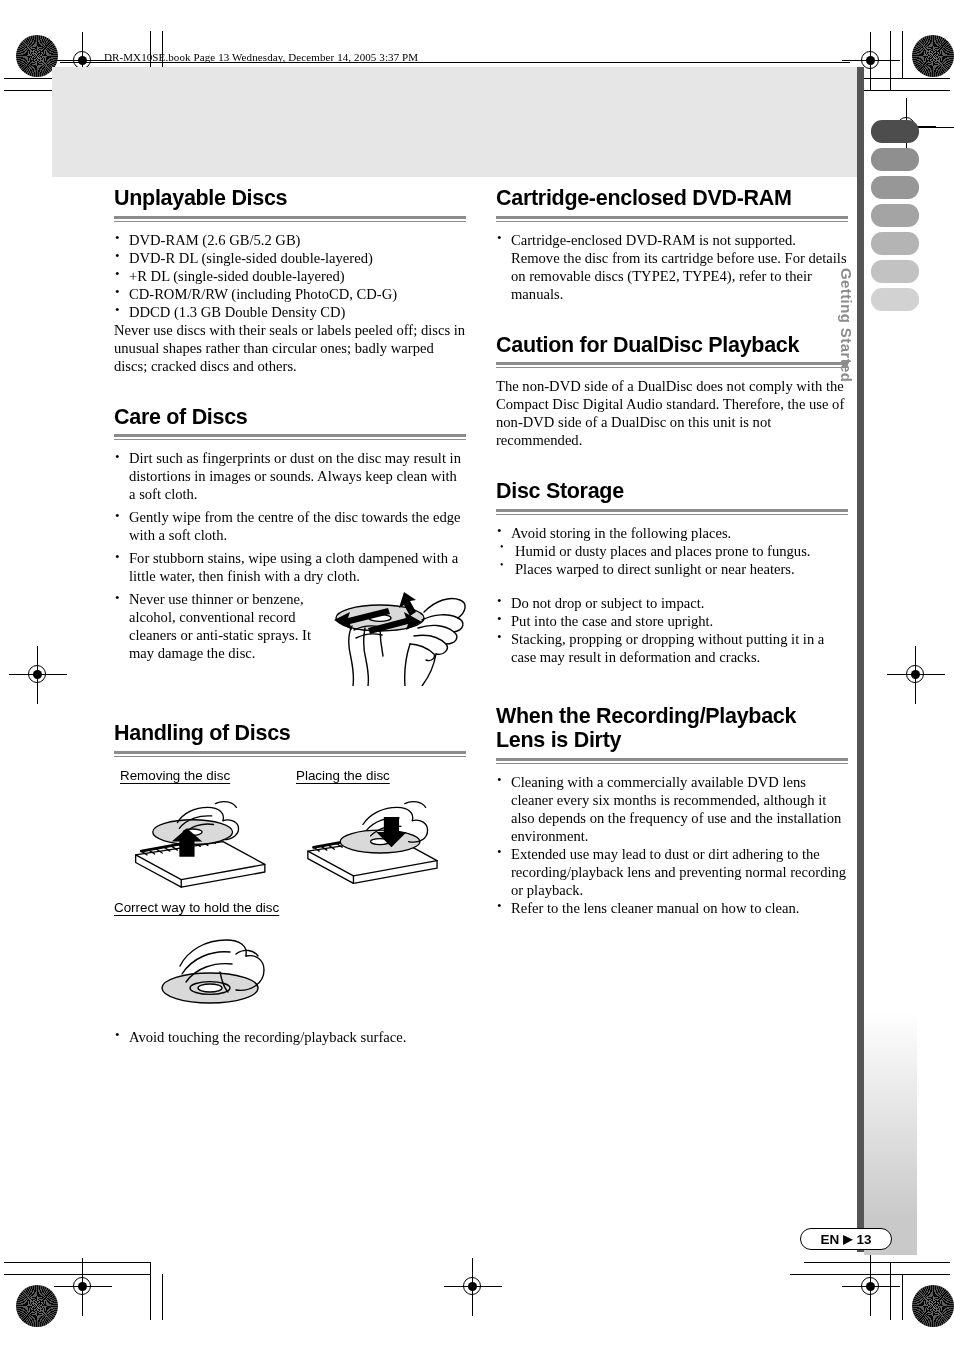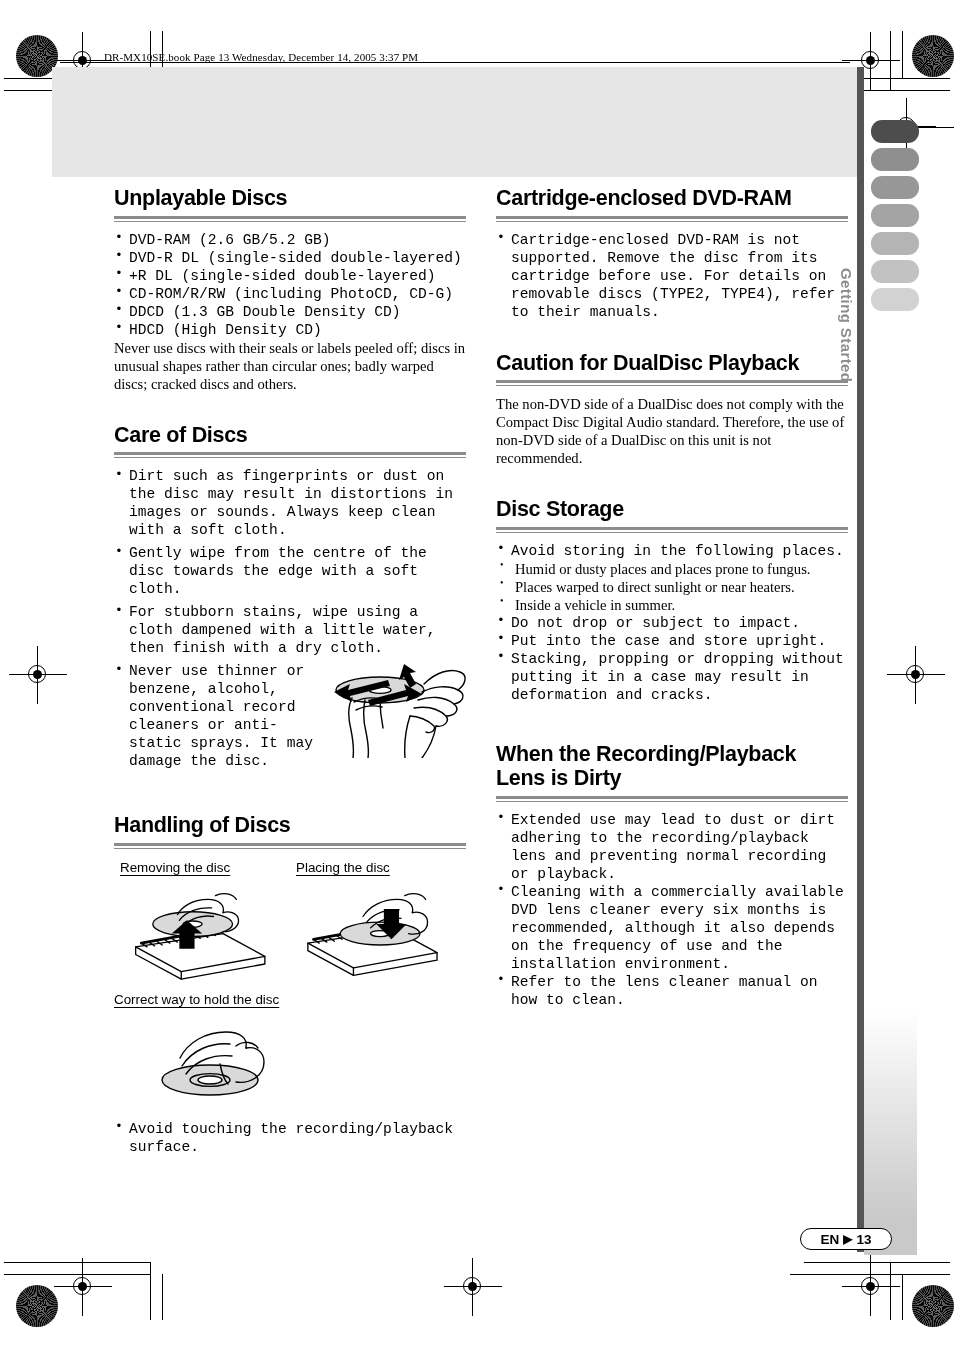--- a/index.html
+++ b/index.html
@@ -166,37 +166,37 @@
 
   ul.bl {
     list-style: none;
     margin: 0;
     padding: 0;
   }
   ul.bl > li {
     position: relative;
     padding-left: 15px;
     margin: 0 0 1px 0;
-    font-family: Liberation Mono, monospace;
+    font-family: Liberation Serif, serif;
     font-size: 14.6px;
     line-height: 1.235;
   }
   ul.bl > li::before {
     content: "\2022";
     position: absolute;
     left: 1px;
     top: -0.5px;
     font-size: 13px;
   }
   ul.bl.tight > li { margin-bottom: 0; }
   ul.bl.spaced > li { margin-bottom: 5px; }
 
   ul.sub {
     list-style: none;
-    margin: 0 0 0 0;
+    margin: 0 0 16px 0;
     padding: 0;
   }
   ul.sub > li {
     position: relative;
     padding-left: 19px;
     font-family: "Liberation Serif", serif;
     font-size: 14.6px;
     line-height: 1.235;
   }
   ul.sub > li::before {
@@ -374,21 +374,20 @@
   <div class="col" id="colL">
 
     <h2 class="sec">Unplayable Discs</h2>
     <div class="rule"></div>
     <ul class="bl tight">
       <li>DVD-RAM (2.6 GB/5.2 GB)</li>
       <li>DVD-R DL (single-sided double-layered)</li>
       <li>+R DL (single-sided double-layered)</li>
       <li>CD-ROM/R/RW (including PhotoCD, CD-G)</li>
       <li>DDCD (1.3 GB Double Density CD)</li>
-      <li>HDCD (High Density CD)</li>
     </ul>
     <p class="note">Never use discs with their seals or labels peeled off; discs in unusual shapes rather than circular ones; badly warped discs; cracked discs and others.</p>
 
     <div class="sec-gap"></div>
 
     <h2 class="sec">Care of Discs</h2>
     <div class="rule"></div>
     <ul class="bl spaced">
       <li>Dirt such as fingerprints or dust on the disc may result in distortions in images or sounds. Always keep clean with a soft cloth.</li>
       <li>Gently wipe from the centre of the disc towards the edge with a soft cloth.</li>
@@ -524,35 +523,34 @@
     <div class="sec-gap"></div>
 
     <h2 class="sec">Disc Storage</h2>
     <div class="rule"></div>
     <ul class="bl tight">
       <li>Avoid storing in the following places.</li>
     </ul>
     <ul class="sub">
       <li>Humid or dusty places and places prone to fungus.</li>
       <li>Places warped to direct sunlight or near heaters.</li>
-      <li>Inside a vehicle in summer.</li>
     </ul>
     <ul class="bl tight">
       <li>Do not drop or subject to impact.</li>
       <li>Put into the case and store upright.</li>
       <li>Stacking, propping or dropping without putting it in a case may result in deformation and cracks.</li>
     </ul>
 
     <div class="sec-gap-lg"></div>
 
     <h2 class="sec">When the Recording/Playback Lens is Dirty</h2>
     <div class="rule"></div>
     <ul class="bl tight">
+      <li>Cleaning with a commercially available DVD lens cleaner every six months is recommended, although it also depends on the frequency of use and the installation environment.</li>
       <li>Extended use may lead to dust or dirt adhering to the recording/playback lens and preventing normal recording or playback.</li>
-      <li>Cleaning with a commercially available DVD lens cleaner every six months is recommended, although it also depends on the frequency of use and the installation environment.</li>
       <li>Refer to the lens cleaner manual on how to clean.</li>
     </ul>
   </div>
 
   <div id="pagenum">
     <span>EN</span>
     <span class="tri">▶</span>
     <span>13</span>
   </div>
 

